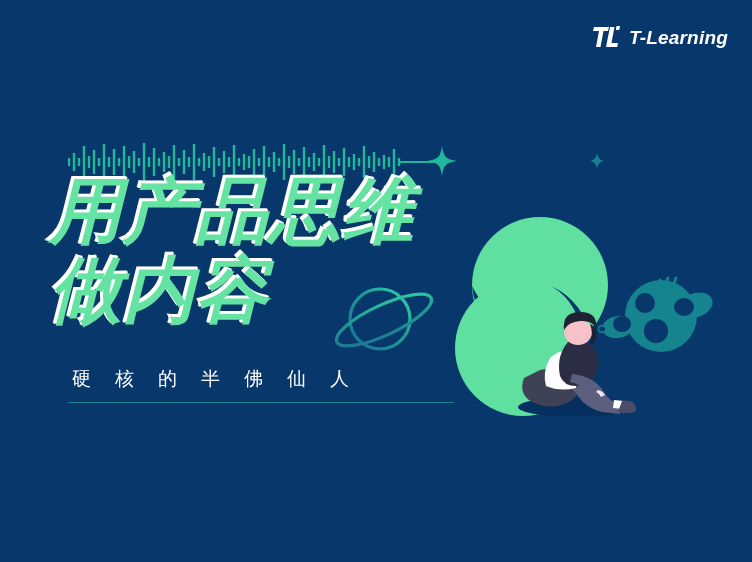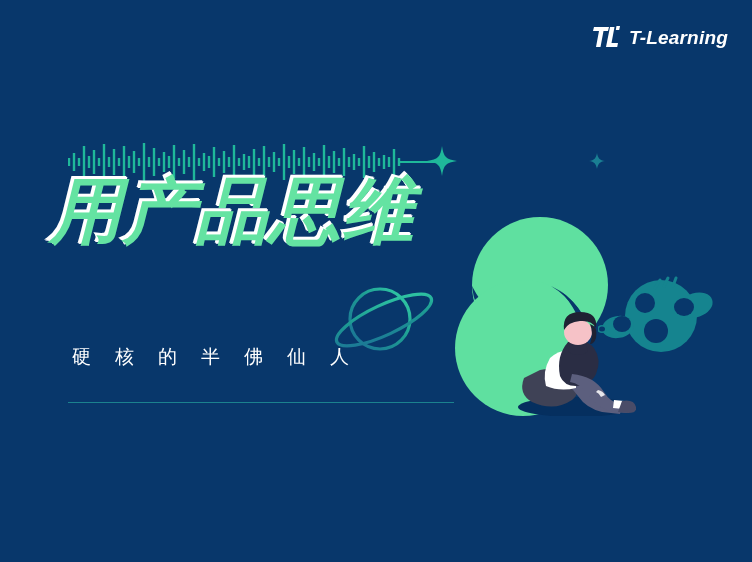--- a/index.html
+++ b/index.html
@@ -70,21 +70,21 @@
     text-shadow:
       -3px -3px 0 #ffffff,
       -2px -2px 0 #ffffff;
   }
   .hl-line.second { margin-top: 8px; }
 
   
   .subtitle {
     position: absolute;
     left: 72px;
-    top: 344px;
+    top: 366px;
     font-family: "DejaVu Sans", sans-serif;
     font-size: 19px;
     color: #ffffff;
     letter-spacing: 24px;
     white-space: nowrap;
   }
   .rule {
     position: absolute;
     left: 68px;
     top: 402px;
@@ -307,18 +307,19 @@
         <line x1="326" y1="9" x2="326" y2="35"></line>
         <line x1="331" y1="18" x2="331" y2="26"></line>
       </g>
       <line x1="331" y1="22" x2="368" y2="22" stroke="#1fb89a" stroke-width="2.2"></line>
       <path d="M374,6 C375.6,17 378,19.4 389,21 C378,22.6 375.6,25 374,36 C372.4,25 370,22.6 359,21 C370,19.4 372.4,17 374,6 Z" fill="#1fb89a"></path>
     </svg>
   </div>
 
   <div class="headline">
     <div class="hl-line">用产品思维</div>
+    <div class="hl-line second">做内容</div>
   </div>
 
   <div class="subtitle">硬核的半佛仙人</div>
   <div class="rule"></div>
 
 </div>
 
 </body></html>

